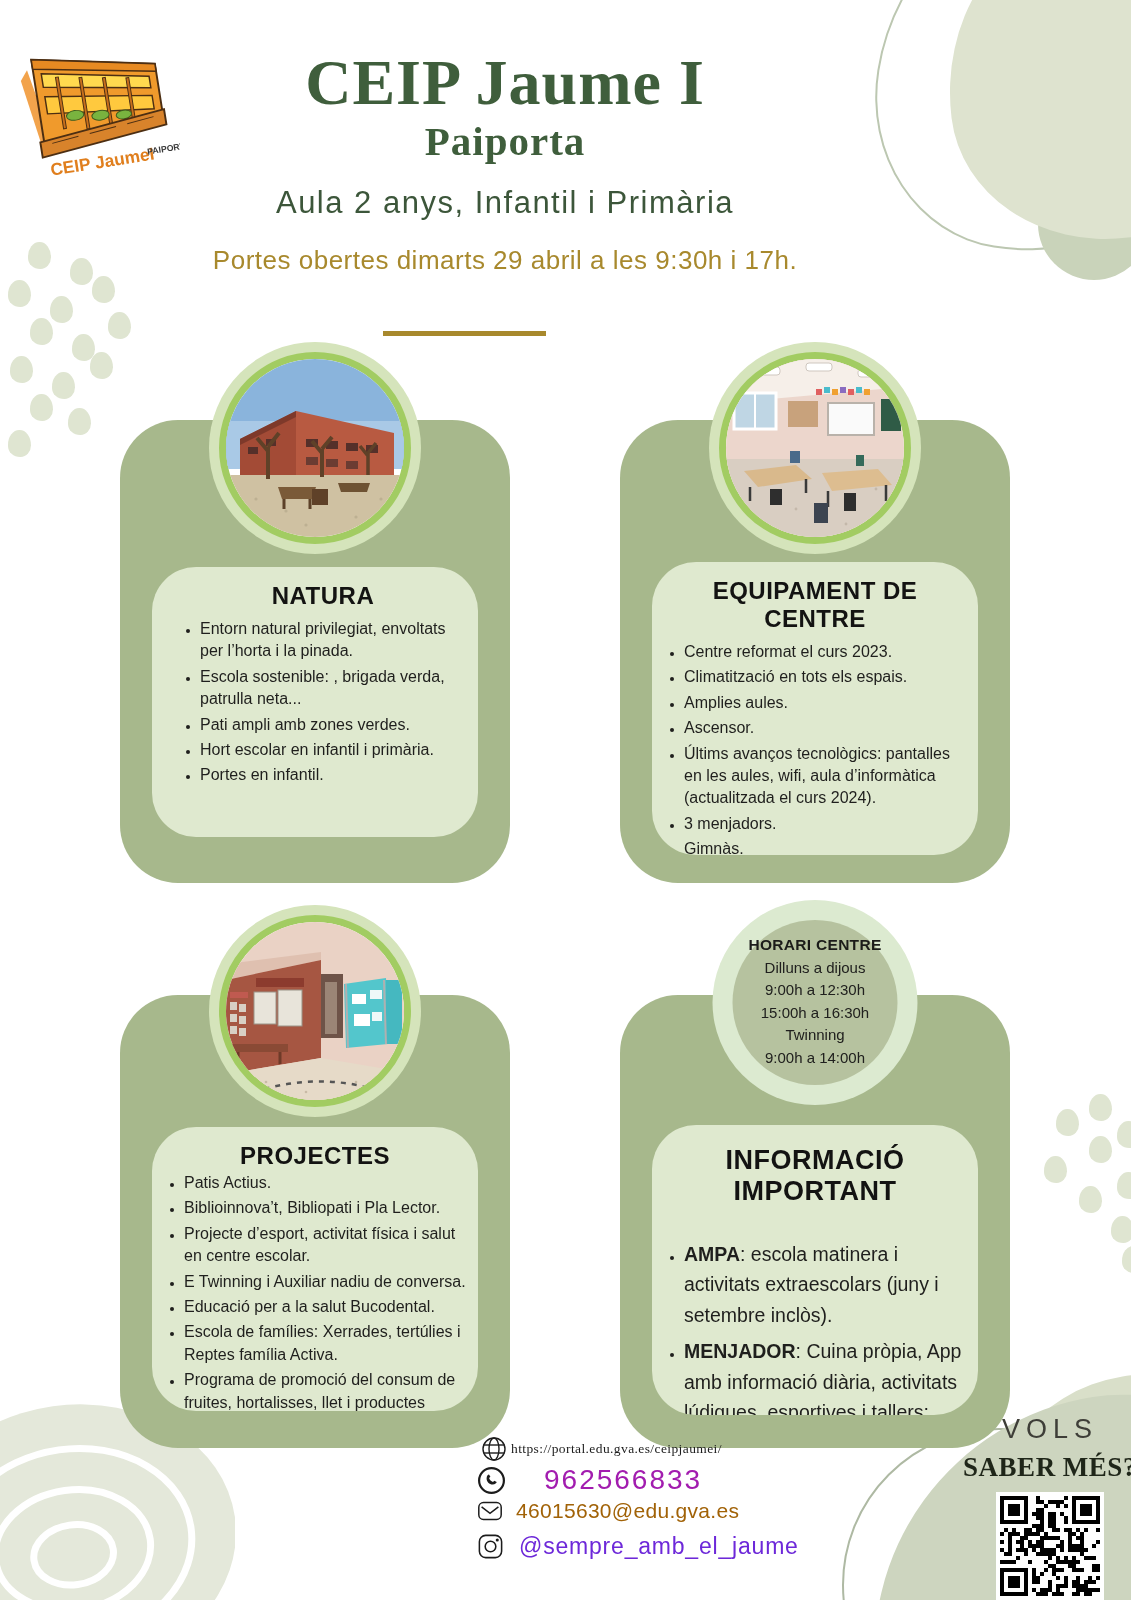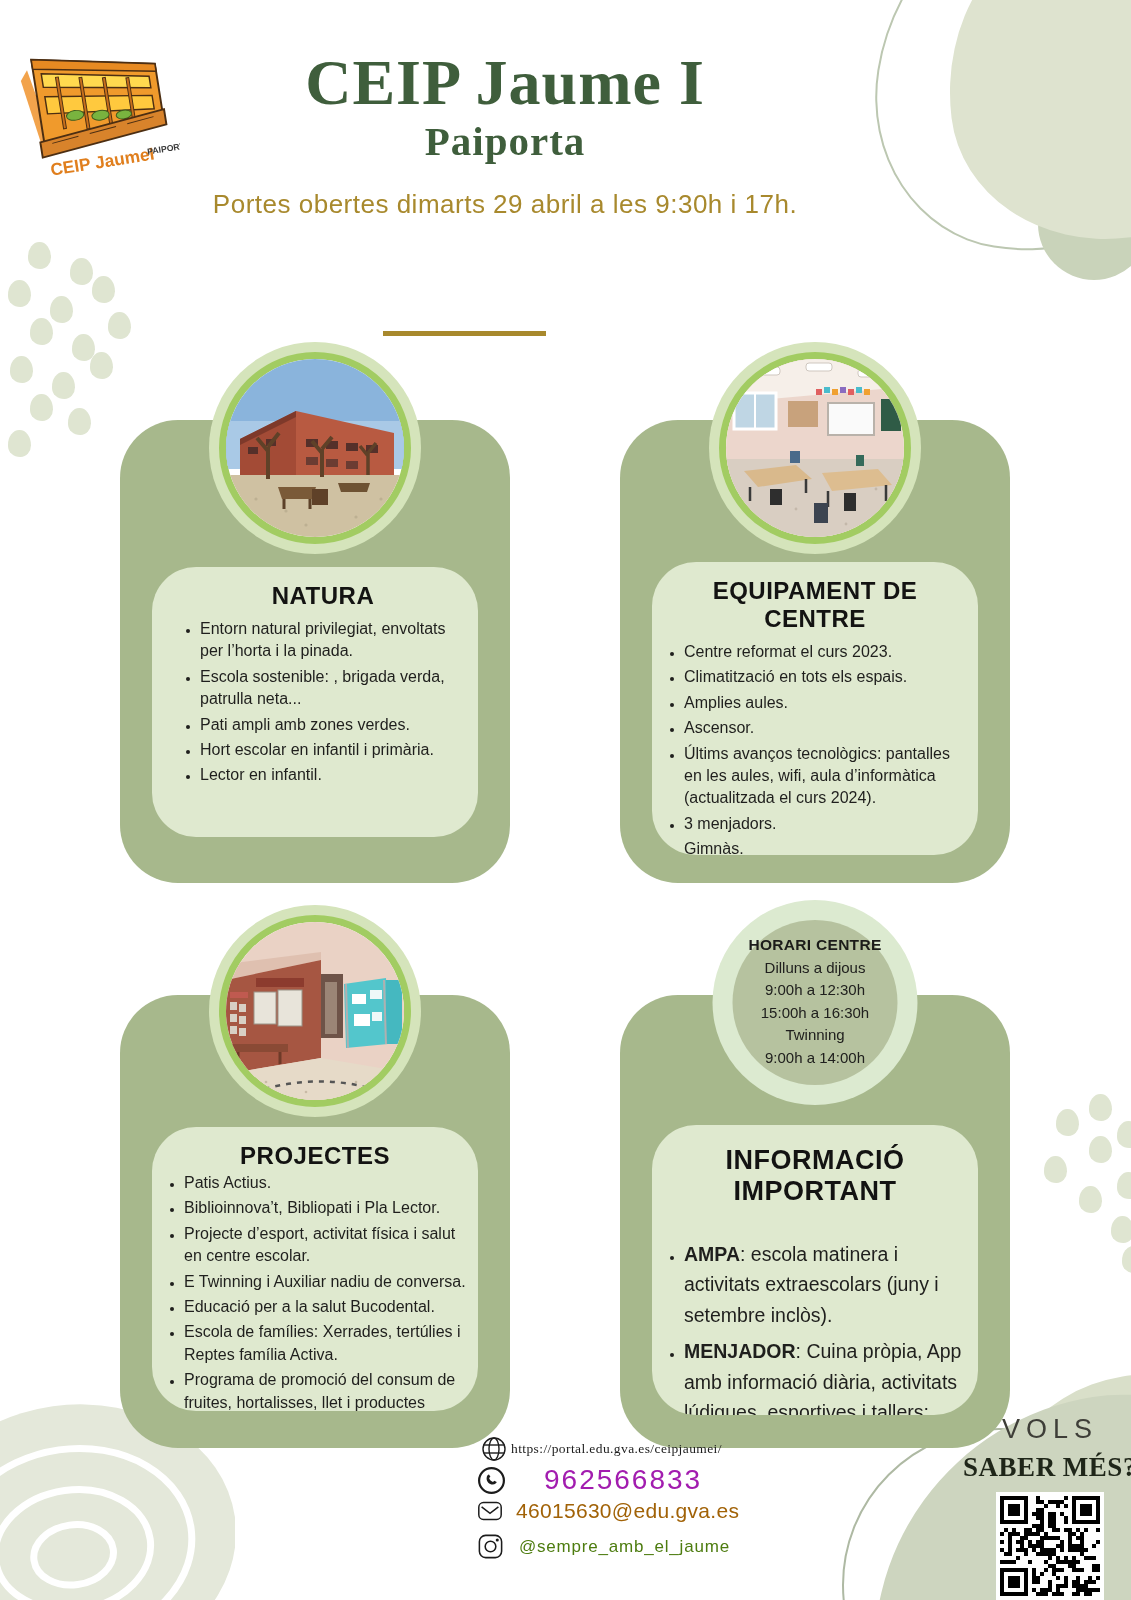--- a/index.html
+++ b/index.html
@@ -71,21 +71,21 @@
 
   
   .contact-row{position:absolute;display:flex;align-items:center;z-index:3;}
   .row-website{left:479px;top:1434px;gap:2px;}
   .row-phone{left:477px;top:1464px;gap:38px;}
   .row-email{left:476px;top:1497px;gap:12px;}
   .row-instagram{left:476px;top:1532px;gap:14px;}
   .website-text{font-family:"Liberation Serif",serif;font-size:13.5px;letter-spacing:.4px;color:#1c1c1c;}
   .phone-text{font-size:28px;letter-spacing:2px;color:#a21caf;}
   .email-text{font-size:21px;letter-spacing:.3px;color:#a16207;}
-  .instagram-text{font-size:17px;letter-spacing:.8px;color:#4d7c0f;}
+  .instagram-text{font-size:23px;letter-spacing:.8px;color:#6d28d9;}
 
   
   .saber-block{position:absolute;left:950px;top:1414px;width:200px;text-align:center;z-index:3;}
   .vols-text{font-size:27px;font-weight:300;letter-spacing:6px;color:#3e3e38;}
   .saber-text{font-family:"Liberation Serif",serif;font-weight:700;font-size:27px;
       letter-spacing:.5px;color:#1f2619;margin-top:7px;}
   .qr-box{width:100px;height:100px;margin:9px auto 0;background:#ffffff;padding:4px;}
 </style>
 </head>
 <body>
@@ -151,20 +151,21 @@
       <line x1="70" y1="115" x2="98" y2="112" stroke="#4c2e12" stroke-width="1"></line>
       <line x1="110" y1="111" x2="138" y2="108" stroke="#4c2e12" stroke-width="1"></line>
       <text x="24" y="152" font-family="Liberation Sans, sans-serif" font-size="18" font-weight="bold" fill="#e07f1e">CEIP JaumeI</text>
       <text x="126" y="146" font-family="Liberation Sans, sans-serif" font-size="9" font-weight="bold" fill="#3a3a3a">PAIPORTA</text>
     </g>
   </svg>
 
   <div class="header">
     <h1 class="page-title">CEIP Jaume I</h1>
     <h2 class="page-subtitle">Paiporta</h2>
+    <p class="tagline">Aula 2 anys, Infantil i Primària</p>
     <p class="announcement">Portes obertes dimarts 29 abril  a les 9:30h i 17h.</p>
   </div>
   <div class="announce-underline"></div>
 
   <section class="card card-natura">
     <div class="photo-circle">
       <svg width="178" height="178" viewBox="0 0 178 178">
         <rect width="178" height="110" fill="#8ab4dc"></rect>
         <rect y="62" width="178" height="48" fill="#a9c9e6"></rect>
         <polygon points="14,80 70,52 70,118 14,128" fill="#a34b36"></polygon>
@@ -196,21 +197,21 @@
         <rect x="86" y="130" width="16" height="16" fill="#5f4128"></rect>
       </svg>
     </div>
     <div class="card-inner">
       <h3 class="card-title">NATURA</h3>
       <ul>
         <li>Entorn natural privilegiat, envoltats per l’horta i la pinada.</li>
         <li>Escola sostenible: , brigada verda, patrulla neta...</li>
         <li>Pati ampli amb zones verdes.</li>
         <li>Hort escolar en infantil i primària.</li>
-        <li>Lector en infantil.</li>
+        <li>Portes en infantil.</li>
       </ul>
     </div>
   </section>
 
   <section class="card card-equipament">
     <div class="photo-circle">
       <svg width="178" height="178" viewBox="0 0 178 178">
         <rect width="178" height="178" fill="#ecd6cc"></rect>
         <polygon points="0,0 178,0 178,28 0,44" fill="#f6efe9"></polygon>
         <rect x="28" y="8" width="26" height="8" rx="3" fill="#ffffff" stroke="#cfc7bf"></rect>

